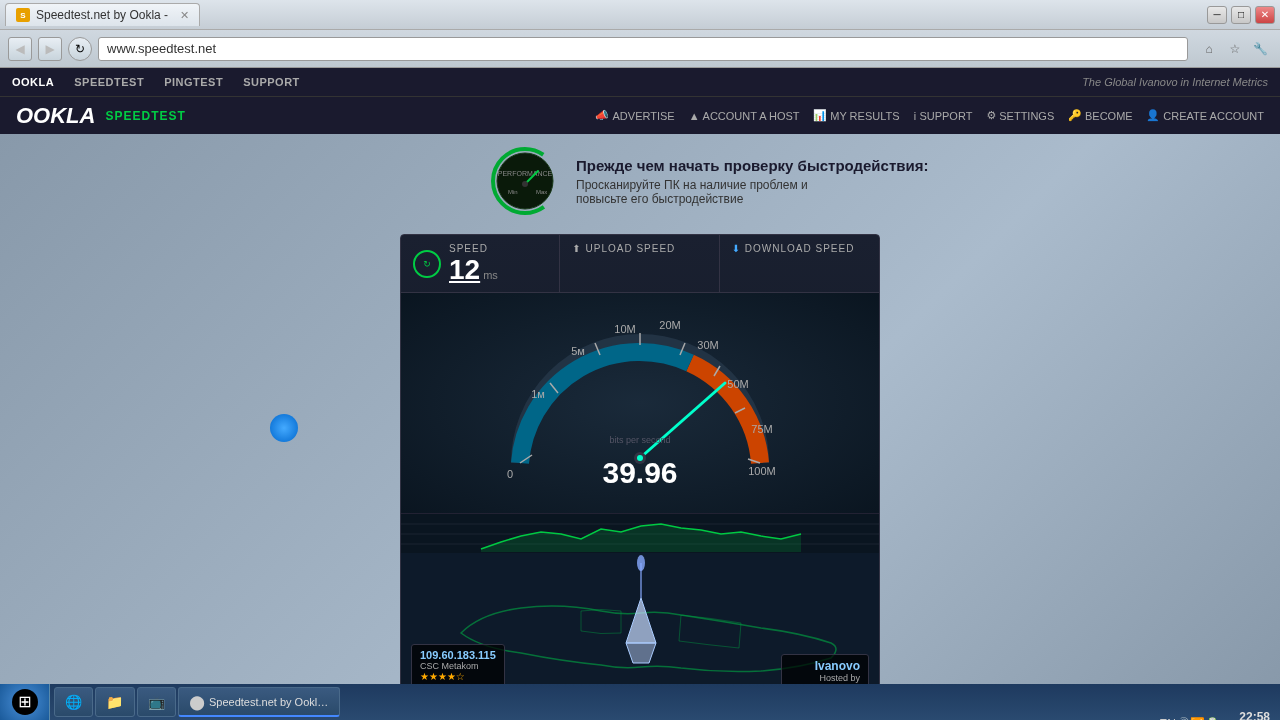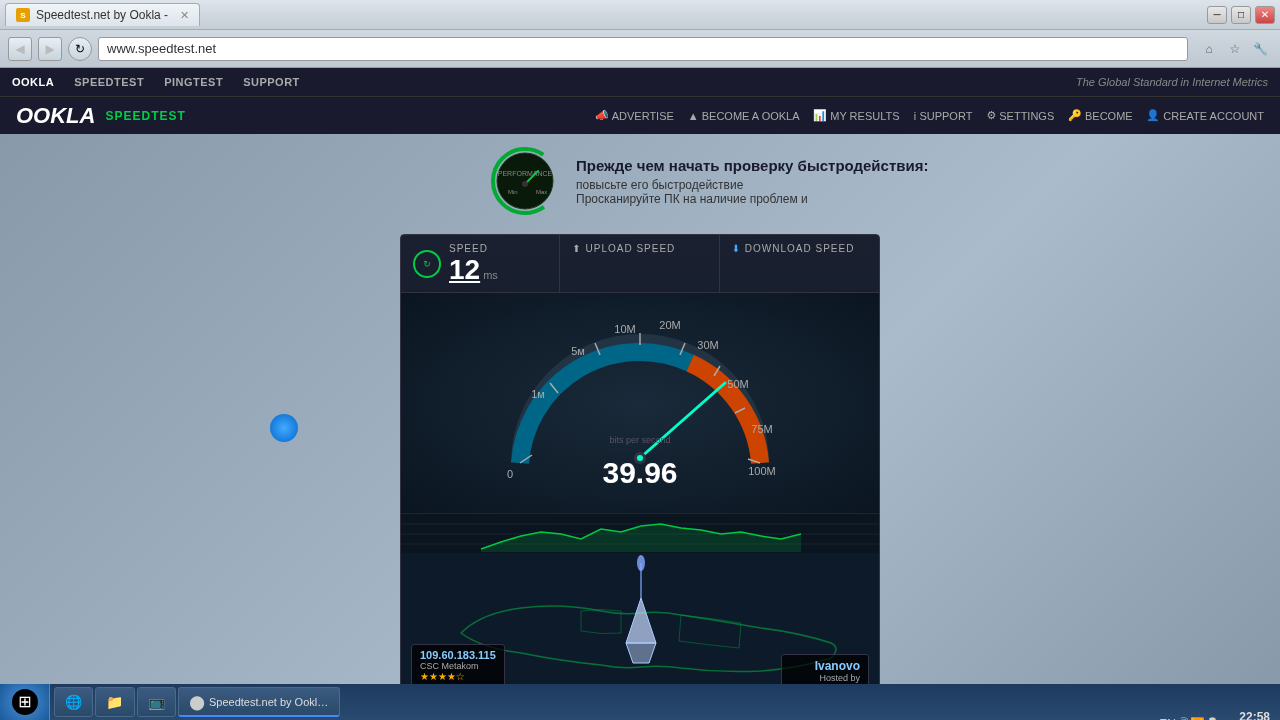--- a/index.html
+++ b/index.html
@@ -342,36 +342,36 @@
   </div>
 </div>
 
 <div class="site-nav">
   <div class="site-nav-left">
     <span class="nav-item active">OOKLA</span>
     <span class="nav-item">SPEEDTEST</span>
     <span class="nav-item">PINGTEST</span>
     <span class="nav-item">SUPPORT</span>
   </div>
-  <div class="site-nav-right">The Global Standard in Internet Metrics</div>
+  <div class="site-nav-right">The Global Ivanovo in Internet Metrics</div>
 </div>
 
 <div class="main-header">
   <div class="logo-area">
     <span class="logo-ookla">OOKLA</span>
     <span class="logo-speedtest">SPEEDTEST</span>
   </div>
   <div class="header-links">
     <div class="header-link">
       <span>📣</span>
       <span>ADVERTISE</span>
     </div>
     <div class="header-link">
       <span>▲</span>
-      <span>BECOME A OOKLA</span>
+      <span>ACCOUNT A HOST</span>
     </div>
     <div class="header-link">
       <span>📊</span>
       <span>MY RESULTS</span>
     </div>
     <div class="header-link">
       <span>ℹ</span>
       <span>SUPPORT</span>
     </div>
     <div class="header-link">
@@ -401,22 +401,22 @@
         <circle cx="35" cy="35" r="28" fill="#0a1a0a" stroke="#1a3a1a" stroke-width="1"></circle>
         <text x="35" y="30" text-anchor="middle" fill="#888" font-size="7" font-family="Arial">PERFORMANCE</text>
         <line x1="35" y1="38" x2="48" y2="25" stroke="#00cc44" stroke-width="2" stroke-linecap="round"></line>
         <circle cx="35" cy="38" r="3" fill="#333"></circle>
         <text x="18" y="48" fill="#888" font-size="6" font-family="Arial">Min</text>
         <text x="46" y="48" fill="#888" font-size="6" font-family="Arial">Max</text>
       </svg>
     </div>
     <div class="promo-text">
       <div class="promo-title">Прежде чем начать проверку быстродействия:</div>
+      <div class="promo-sub">Просканируйте ПК на наличие проблем и</div>
       <div class="promo-sub">повысьте его быстродействие</div>
-      <div class="promo-sub">Просканируйте ПК на наличие проблем и</div>
     </div>
   </div>
 
   <div class="speedtest-widget">
 
     <div class="widget-header">
       <div class="widget-col">
         <div class="ping-area">
           <div class="ping-logo">↻</div>
           <div>

